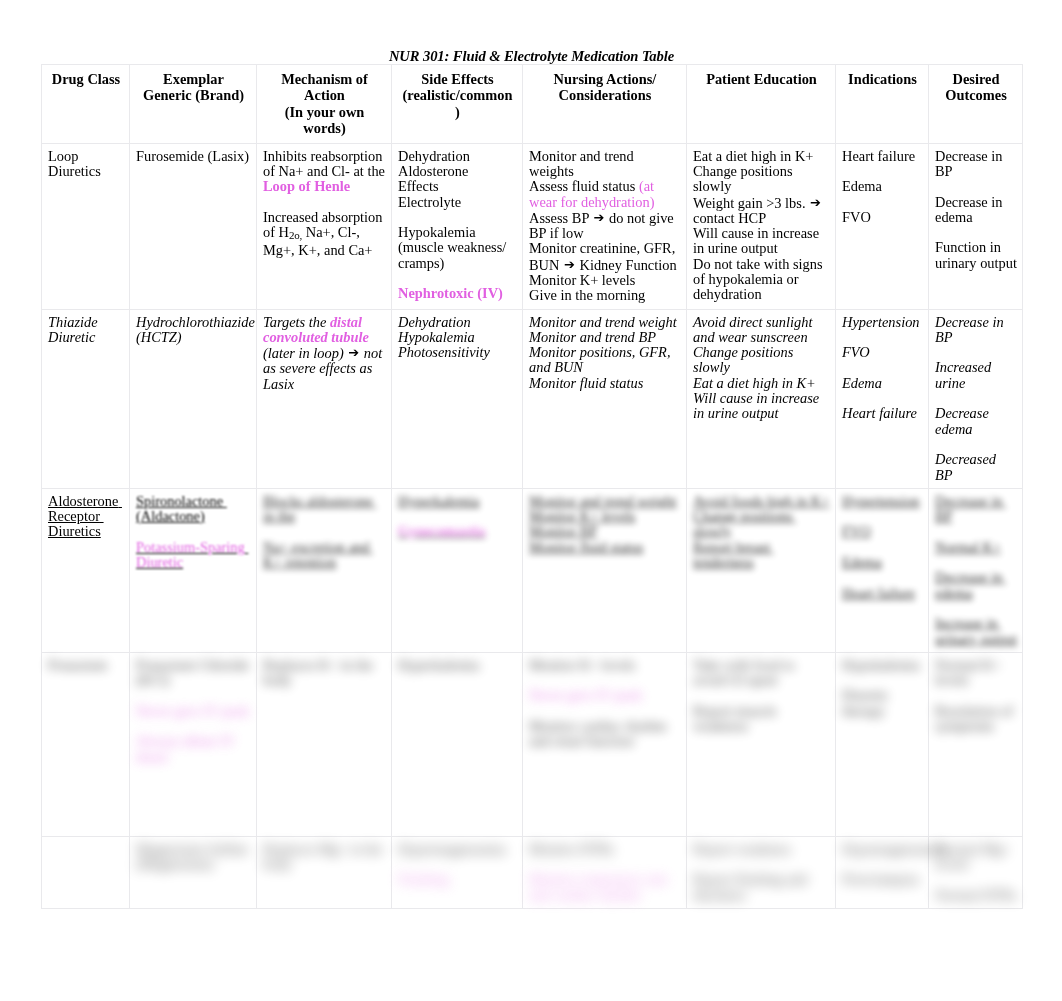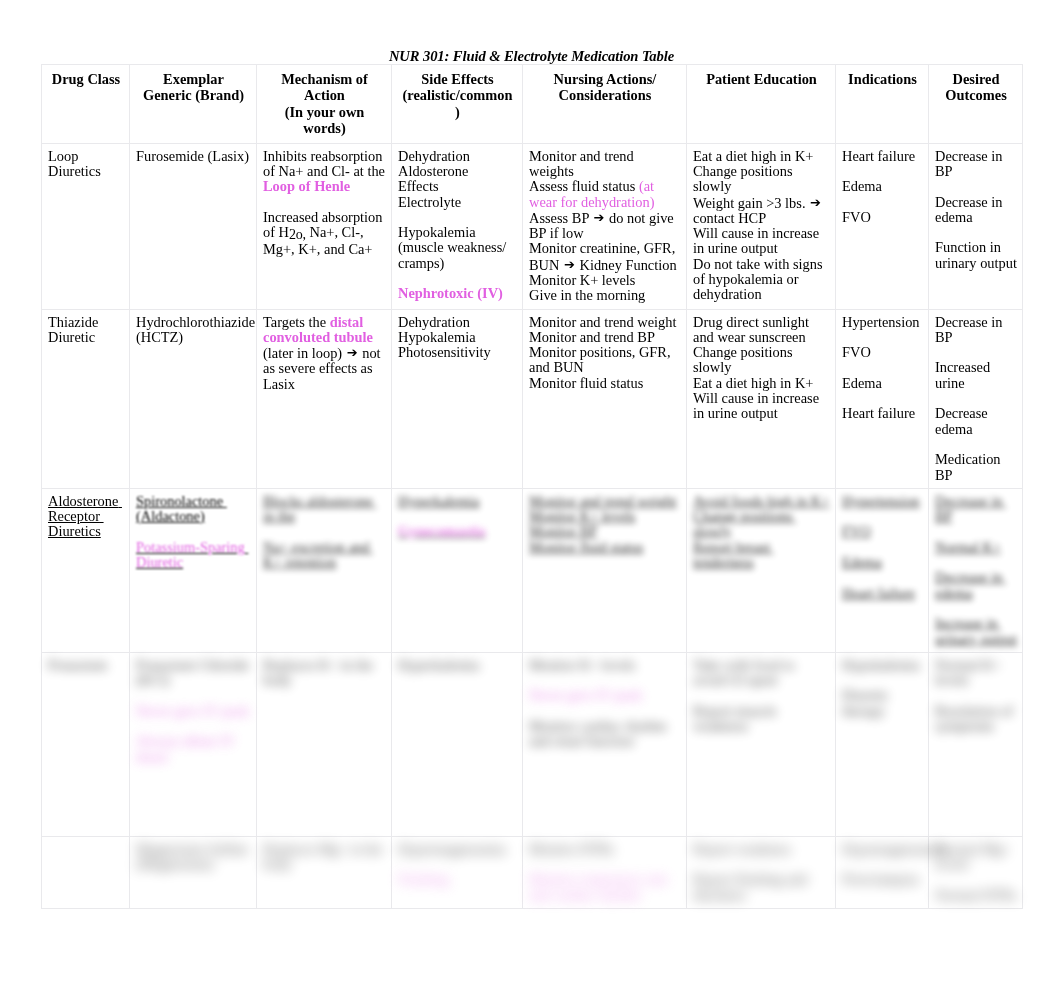--- a/index.html
+++ b/index.html
@@ -73,21 +73,21 @@
   .blank { display: block; height: 15.3px; }
   .pink { color: #e15fe1; }
   .pinkb { color: #e15fe1; font-weight: bold; text-align: center; }
   .arrow {
     font-family: "DejaVu Sans", sans-serif;
     font-size: 13px;
     vertical-align: 1px;
     padding: 0 1px;
   }
   .sub {
-    font-size: 14px;
+    font-size: 11px;
     vertical-align: -2px;
     letter-spacing: -0.2px;
     margin-top: 12px;
   }
   
   .blur1 { filter: blur(3.0px); opacity: 0.82; }
   .blur2 { filter: blur(5.2px); opacity: 0.72; }
   .blur3 { filter: blur(6.4px); opacity: 0.66; }
   .blur-soft { filter: blur(1.1px); }
 </style>
@@ -168,21 +168,21 @@
             <span class="ln">FVO</span>
           </td>
           <td>
             <span class="ln">Decrease in BP</span>
             <span class="blank"></span>
             <span class="ln">Decrease in edema</span>
             <span class="blank"></span>
             <span class="ln">Function in urinary output</span>
           </td>
         </tr>
-        <tr style="height: 122px;">
+        <tr style="height: 122px; font-style: italic;">
           <td>
             <span class="ln">Thiazide Diuretic</span>
           </td>
           <td>
             <span class="ln">Hydrochlorothiazide (HCTZ)</span>
           </td>
           <td>
             <span class="ln">Targets the <span class="pinkb">distal convoluted tubule</span></span>
             <span class="ln">(later in loop) <span class="arrow">➔</span> not as severe effects as Lasix</span>
           </td>
@@ -191,42 +191,42 @@
             <span class="ln">Hypokalemia</span>
             <span class="ln">Photosensitivity</span>
           </td>
           <td>
             <span class="ln">Monitor and trend weight</span>
             <span class="ln">Monitor and trend BP</span>
             <span class="ln">Monitor positions, GFR, and BUN</span>
             <span class="ln">Monitor fluid status</span>
           </td>
           <td>
-            <span class="ln">Drug direct sunlight and wear sunscreen</span>
+            <span class="ln">Avoid direct sunlight and wear sunscreen</span>
             <span class="ln">Change positions slowly</span>
             <span class="ln">Eat a diet high in K+</span>
             <span class="ln">Will cause in increase in urine output</span>
           </td>
           <td>
             <span class="ln">Hypertension</span>
             <span class="blank"></span>
             <span class="ln">FVO</span>
             <span class="blank"></span>
             <span class="ln">Edema</span>
             <span class="blank"></span>
             <span class="ln">Heart failure</span>
           </td>
           <td>
             <span class="ln">Decrease in BP</span>
             <span class="blank"></span>
             <span class="ln">Increased urine</span>
             <span class="blank"></span>
             <span class="ln">Decrease edema</span>
             <span class="blank"></span>
-            <span class="ln">Medication BP</span>
+            <span class="ln">Decreased BP</span>
           </td>
         </tr>
         <tr style="height: 122px; text-decoration: underline;">
           <td>
             <span class="ln">Aldosterone Receptor Diuretics</span>
           </td>
           <td class="blur-soft">
             <span class="ln">Spironolactone (Aldactone)</span>
             <span class="blank"></span>
             <span class="ln"><span class="pink">Potassium-Sparing Diuretic</span></span>

